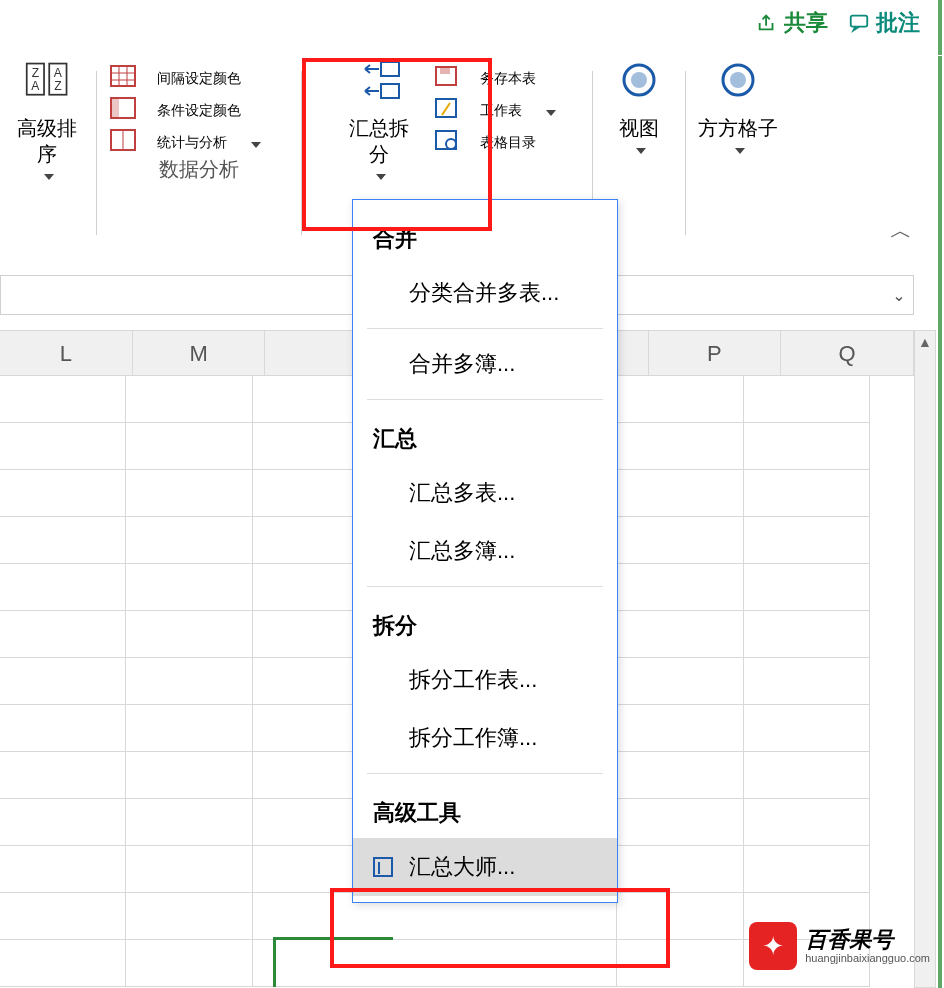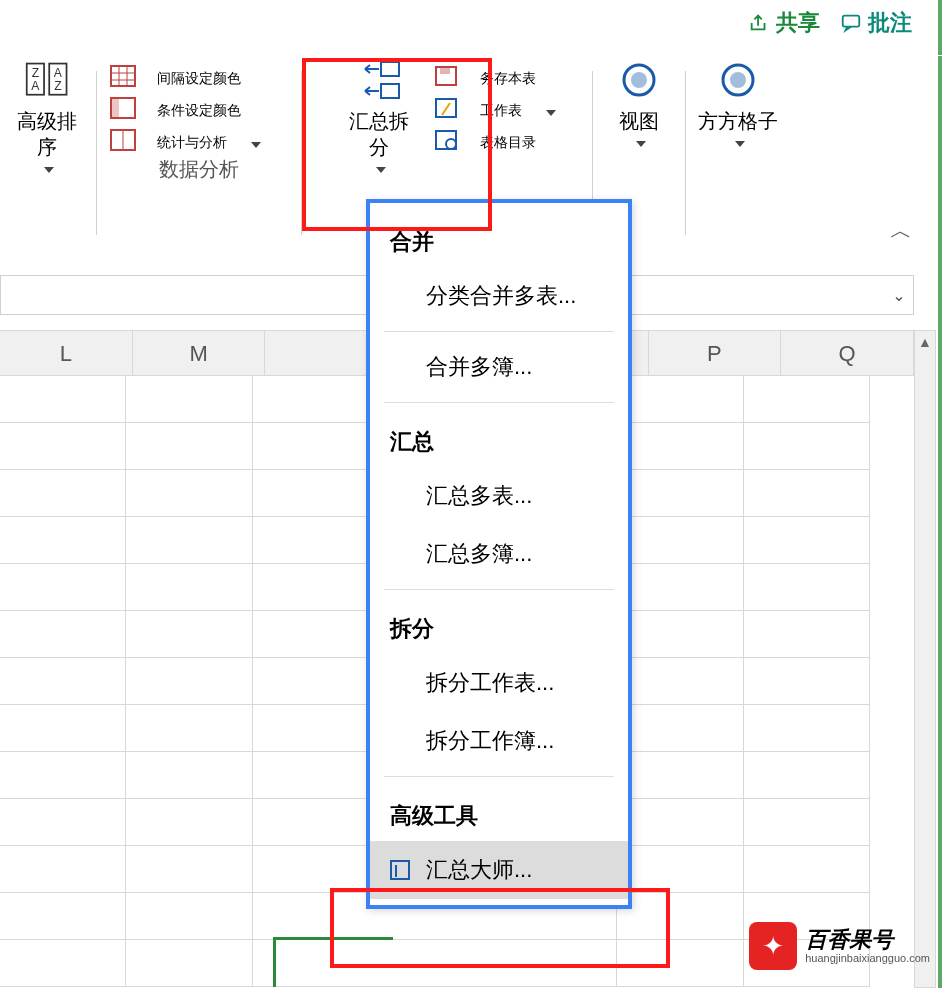--- a/index.html
+++ b/index.html
@@ -1,28 +1,28 @@
 <!DOCTYPE html>
 <html><head>
 <meta charset="utf-8">
 <style>
 * { box-sizing: border-box; margin: 0; padding: 0; }
 body { font-family: "Microsoft YaHei", sans-serif; background: #fff; width: 944px; height: 988px; overflow: hidden; position: relative; }
 
-.top-bar { position: absolute; top: 0; right: 12px; display: flex; gap: 20px; padding: 8px 20px 16px; text-align: center; }
+.top-bar { position: absolute; top: 0; right: 4px; display: flex; gap: 20px; padding: 8px 20px 16px; text-align: center; }
 .top-btn { display: flex; align-items: center; gap: 6px; font-size: 22px; font-weight: 600; cursor: pointer; }
 .top-btn.green { color: #1a8a3a; }
 .top-btn.teal { color: #0a8a7a; }
 
 .ribbon { position: absolute; top: 55px; left: 0; right: 0; height: 200px; border-top: 1px solid #fff; display: flex; }
 .rgroup { display: flex; flex-direction: column; align-items: center; padding: 4px 8px 8px; position: relative; }
 .rgroup-sep { width: 1px; background: #d0d0d0; margin: 15px 2px 20px; align-self: stretch; }
 
 .iconbox { width: 45px; height: 40px; display: flex; align-items: center; justify-content: center; }
-.rlabel { font-size: 20px; text-align: center; line-height: 1.3; margin-top: 8px; }
+.rlabel { font-size: 20px; text-align: center; line-height: 1.3; margin-top: 15px; }
 .glabel { font-size: 20px; color: #555; }
 .dropmark::after { content: ""; display: inline-block; border-top: 6px solid #444; border-left: 5px solid transparent; border-right: 5px solid transparent; margin-left: 4px; vertical-align: middle; }
 
 .row-item { display: flex; align-items: flex-end; gap: 20px; font-size: 14px; padding: 4px 2px; white-space: nowrap; }
 .row-item .ic { width: 28px; height: 24px; display: inline-flex; align-items: center; justify-content: center; }
 
 .highlight-box { position: absolute; border: 4px solid #ff1a1a; pointer-events: none; z-index: 20; }
 .hl1 { top: 58px; left: 302px; width: 190px; height: 173px; }
 .hl2 { top: 888px; left: 330px; width: 340px; height: 80px; }
 
@@ -30,21 +30,21 @@
 .formula-bar { position: absolute; top: 275px; left: 0; right: 30px; height: 40px; border: 1px solid #d0d0d0; }
 .formula-drop { position: absolute; right: 0; top: 0; width: 30px; height: 40px; display: flex; align-items: center; justify-content: center; color: #555; }
 
 .col-headers { position: absolute; top: 330px; left: 0; right: 30px; height: 46px; display: flex; background: #f0f0f0; border-top: 1px solid #d8d8d8; border-bottom: 1px solid #d8d8d8; }
 .col-h { flex: 1; text-align: center; font-size: 22px; color: #555; border-right: 1px solid #d8d8d8; line-height: 46px; }
 
 .grid { position: absolute; top: 376px; left: 0; width: 870px; }
 .grow { display: flex; height: 47px; }
 .gcell { flex: 1; border-right: 1px solid #d8d8d8; border-bottom: 1px solid #d8d8d8; }
 
-.menu { position: absolute; top: 199px; left: 366px; width: 266px; background: #fff; border: 4px solid #3b82f6; box-shadow: 2px 2px 8px rgba(0,0,0,.15); z-index: 10; padding: 6px 0; }
+.menu { position: absolute; top: 199px; left: 352px; width: 266px; background: #fff; border: 1px solid #3b82f6; box-shadow: 2px 2px 8px rgba(0,0,0,.15); z-index: 10; padding: 6px 0; }
 .menu-sec { font-size: 22px; font-weight: 600; padding: 18px 20px 10px; }
 .menu-sep { height: 1px; background: #ddd; margin: 6px 14px; }
 .menu-item { font-size: 22px; padding: 14px 20px 14px 56px; cursor: pointer; position: relative; }
 .menu-item.hot { background: #dcdcdc; }
 .menu-item .mic { position: absolute; left: 18px; top: 50%; transform: translateY(-50%); width: 24px; height: 24px; }
 
 .vscroll { position: absolute; top: 330px; right: 8px; width: 22px; bottom: 0; background: #f0f0f0; border: 1px solid #d8d8d8; }
 .vscroll .arr { height: 22px; display: flex; align-items: center; justify-content: center; color: #666; font-size: 14px; }
 
 .watermark { position: absolute; bottom: 18px; right: 14px; display: flex; align-items: center; gap: 8px; z-index: 30; }

